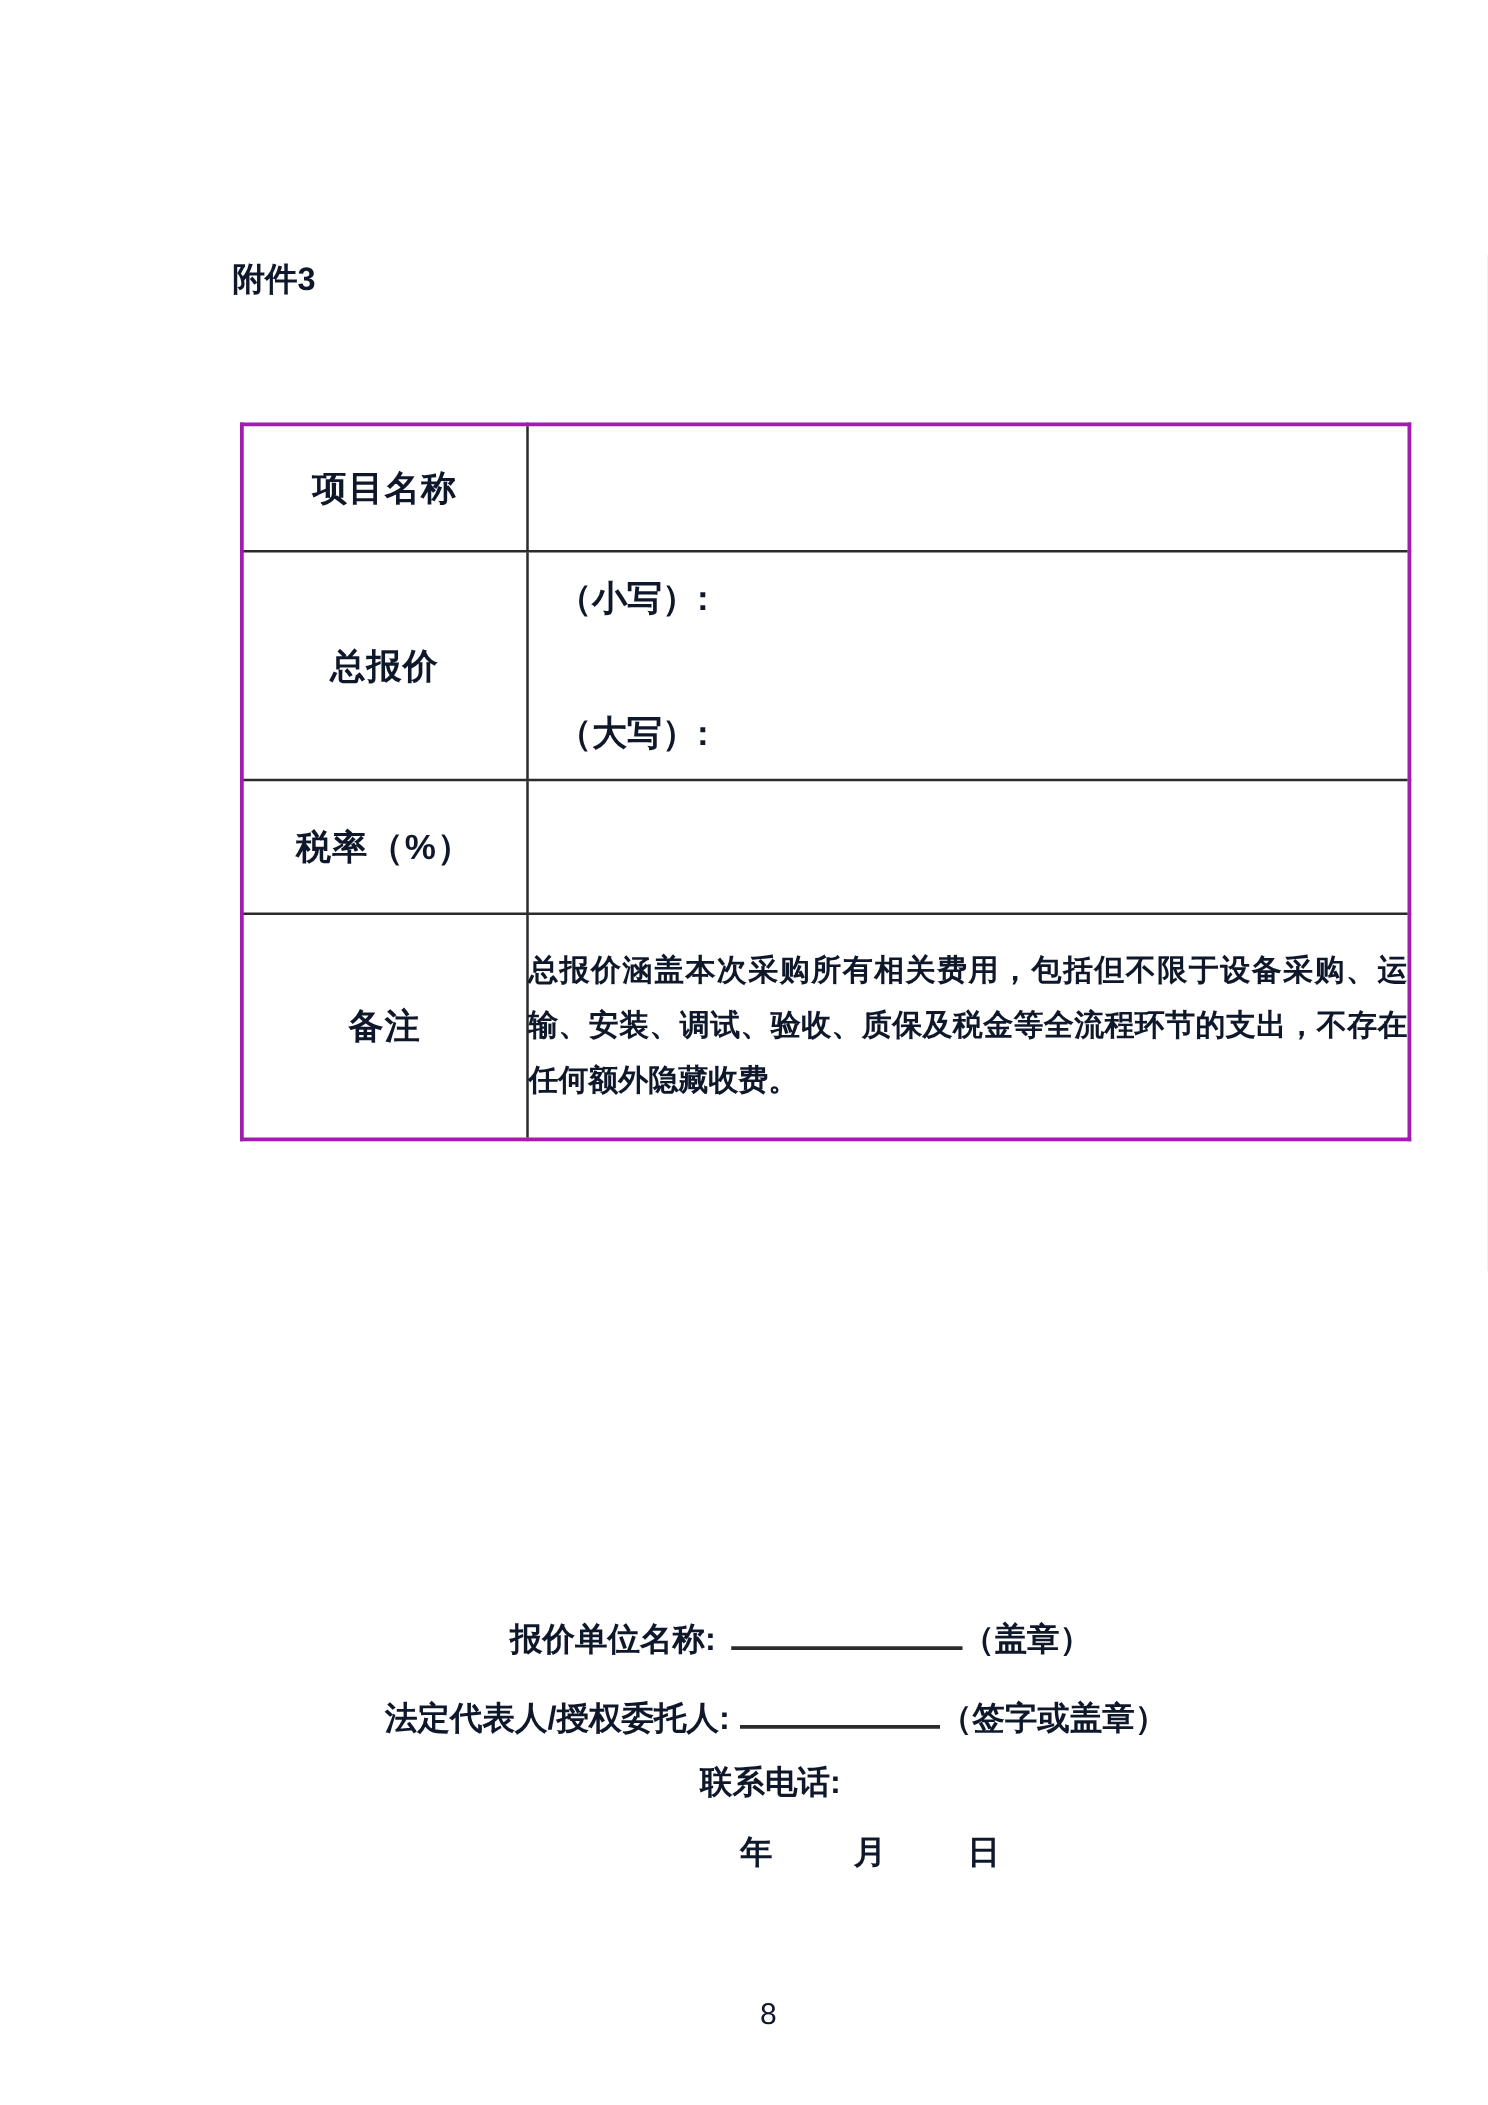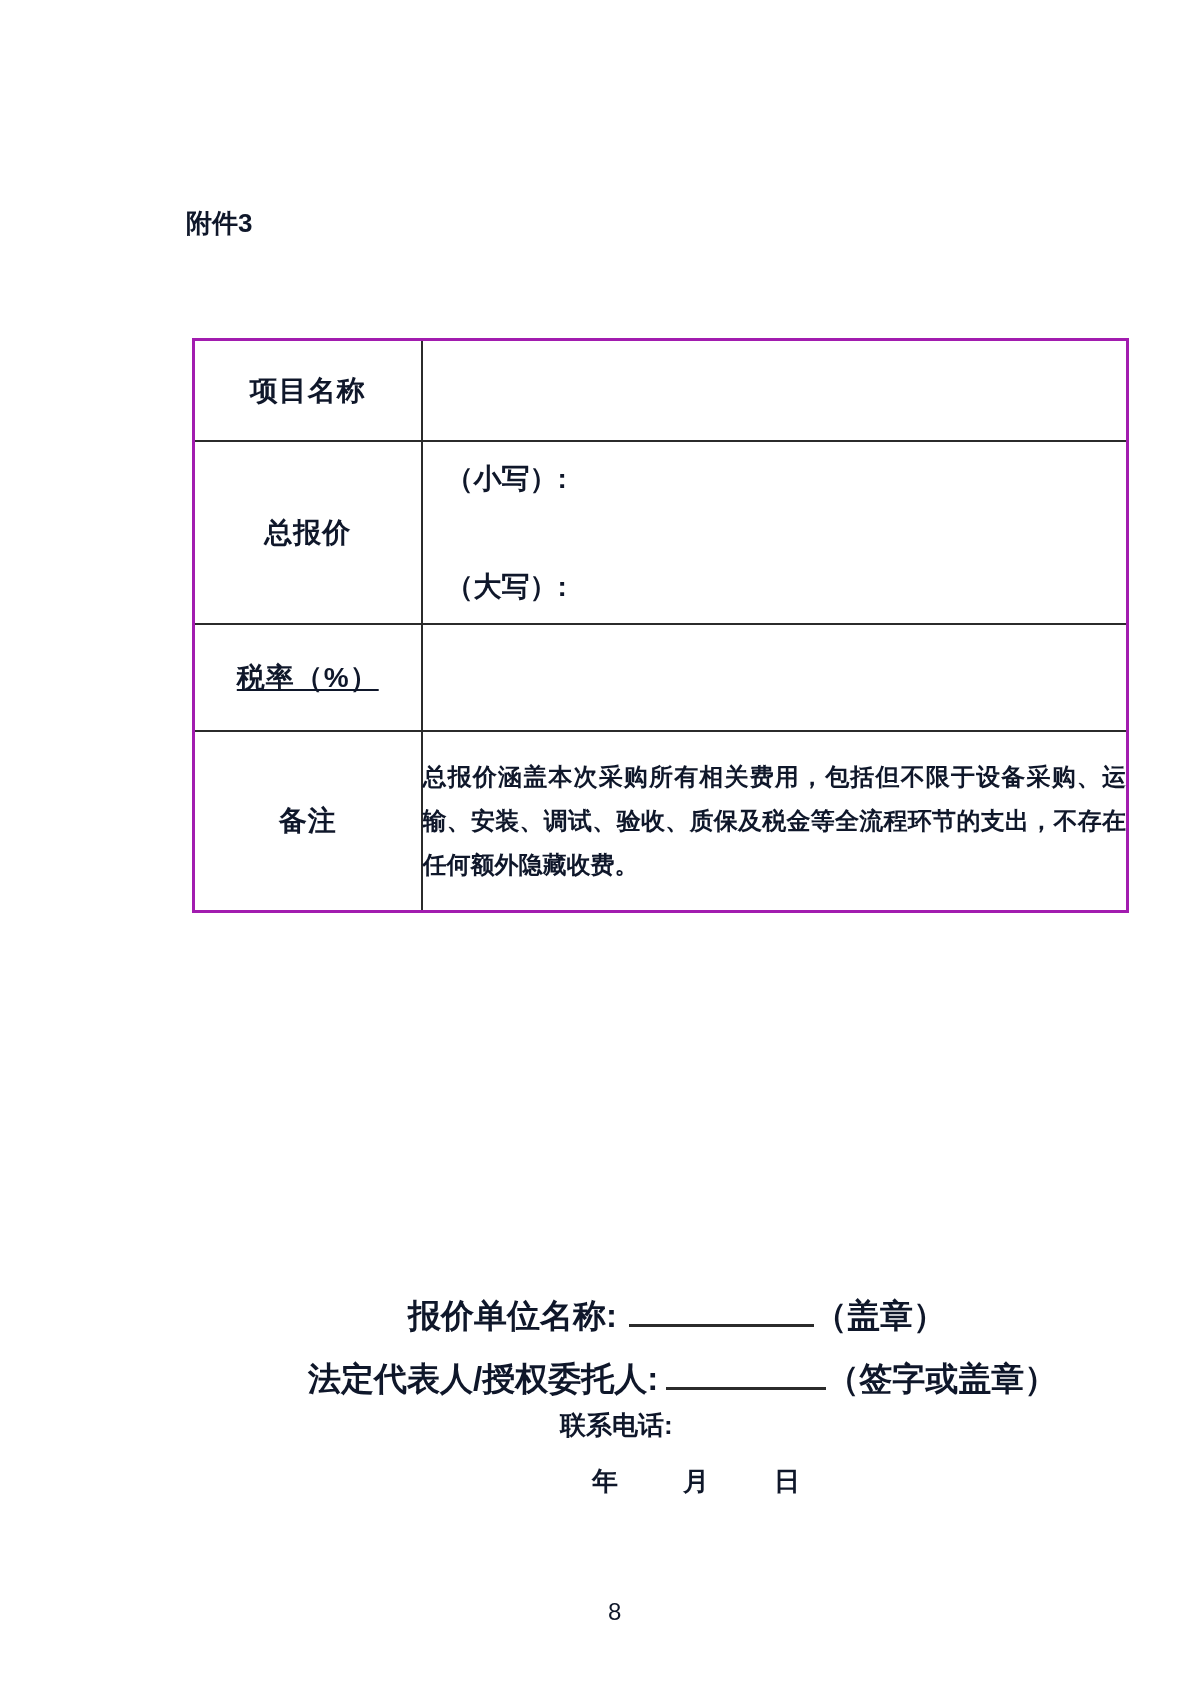--- a/index.html
+++ b/index.html
@@ -45,21 +45,21 @@
     border: 2px solid #2b2b2b;
     padding: 0;
     vertical-align: middle;
   }
   table.quote-table { border: 3px solid #a21caf; }
   col.c-label { width: 228px; }
   col.c-value { width: 706px; }
 
   tr.r1 td { height: 99px; }
   tr.r2 td { height: 181px; }
-  tr.r3 td { height: 105px; text-decoration: underline; }
+  tr.r3 td { height: 105px; }
   tr.r4 td { height: 102px; }
   tr.r5 td { height: 103px; }
   tr.r6 td { height: 104px; }
   tr.r7 td { height: 178px; }
 
   td.cell-label {
     text-align: center;
     font-size: 28px;
     font-weight: 600;
     letter-spacing: 1px;
@@ -75,21 +75,21 @@
     font-weight: 600;
     line-height: 44px;
     padding: 4px 5px 4px 5px;
     text-align: justify;
     vertical-align: middle;
   }
 
   
   .sig-line {
     position: absolute;
-    font-size: 33px;
+    font-size: 26px;
     font-weight: 600;
     white-space: nowrap;
   }
   .sig-company { left: 408px; top: 1291px; }
   .sig-rep     { left: 308px; top: 1354px; }
   .sig-underline {
     display: inline-block;
     border-bottom: 3px solid #2b2b2b;
     height: 1em;
     vertical-align: baseline;

